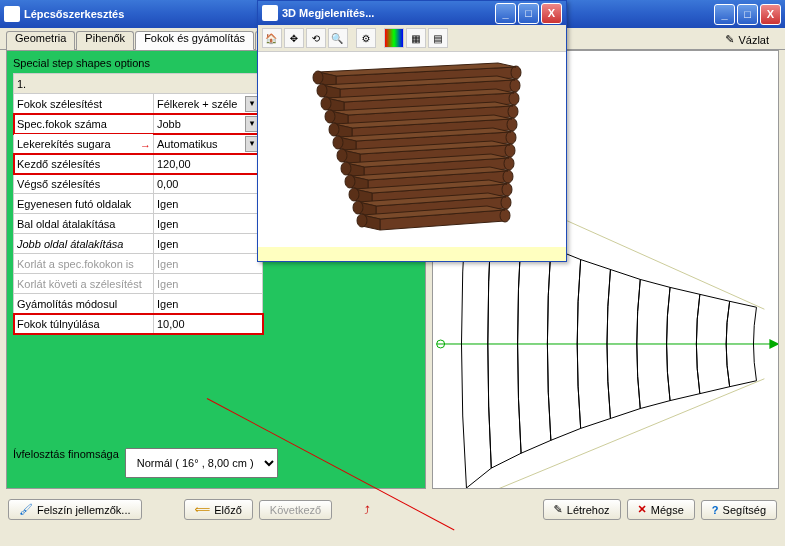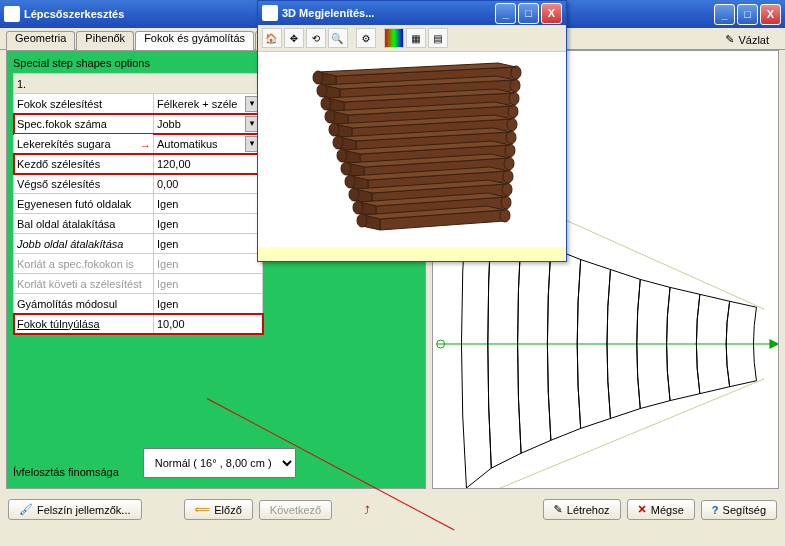--- a/index.html
+++ b/index.html
@@ -18,21 +18,21 @@
 .content{display:flex;padding:0 6px 6px;gap:6px;height:445px}
 .leftpane{width:420px;background:#22c55e;border:1px solid #999;padding:4px 6px;position:relative}
 .fieldset-label{font-size:11px;padding:2px 0 4px}
 .proptable{border-collapse:collapse;width:250px}
 .proptable td{border:1px solid #ccc;height:20px;padding:1px 3px;font-size:11px;background:#fff}
 .proptable .hdr td{background:#ece9d8;font-weight:normal}
 .proptable td.dis{color:#999}
 .dd{display:flex;justify-content:space-between;align-items:center}
 .ddbtn{width:14px;height:16px;background:#ddd;border:1px solid #999;text-align:center;line-height:12px;font-size:9px}
 .hl-red{outline:2px solid #d00;outline-offset:-1px}
-.finom{position:absolute;bottom:10px;left:6px;display:flex;align-items:flex-end;gap:24px}
+.finom{position:absolute;bottom:10px;left:6px;display:flex;align-items:flex-start;gap:6px}
 .finom select{font-size:11px;padding:7px}
 .rightpane{flex:1;background:#fff;border:1px solid #999;position:relative;overflow:hidden}
 .btnbar{display:flex;padding:4px 8px;gap:6px;align-items:center}
 .btn{background:linear-gradient(#fff,#ece9d8);border:1px solid #999;border-radius:3px;padding:3px 10px;display:flex;align-items:center;gap:4px;font-size:11px}
 .btn.dis{color:#999}
 .subwin{position:absolute;top:0;left:257px;width:310px;background:#ece9d8;border:1px solid #1e4bb8;box-shadow:2px 2px 4px rgba(0,0,0,.3);z-index:10}
 .subwin .toolbar{display:flex;padding:3px 4px;gap:2px;background:#ece9d8;border-bottom:1px solid #ccc}
 .tbtn{width:20px;height:20px;border:1px solid #ccc;background:#f8f8f8;display:flex;align-items:center;justify-content:center;font-size:10px}
 .subwin .canvas{background:#fff;height:195px;position:relative}
 .subwin .status{background:#ffffc0;height:14px}
@@ -126,21 +126,21 @@
           </tr>
           <tr>
             <td class="dis" style="width: 140px; margin-top: 47px;">Korlát követi a szélesítést</td>
             <td class="dis">Igen</td>
           </tr>
           <tr>
             <td style="width: 140px;">Gyámolítás módosul</td>
             <td>Igen</td>
           </tr>
           <tr class="hl-red" style="outline: rgb(221, 0, 0) solid 2px; outline-offset: -1px;">
-            <td style="width: 140px; text-decoration: underline;">Fokok túlnyúlása</td>
+            <td style="width: 140px;">Fokok túlnyúlása</td>
             <td>10,00</td>
           </tr>
         </tbody>
     </table>
     <div class="finom">
       <span>Ívfelosztás finomsága</span>
       <select><option>Normál ( 16° , 8,00 cm )</option></select>
     </div>
 
     <div class="redline" style="top:347px;left:200px;width:280px;transform:rotate(28deg)"></div>

